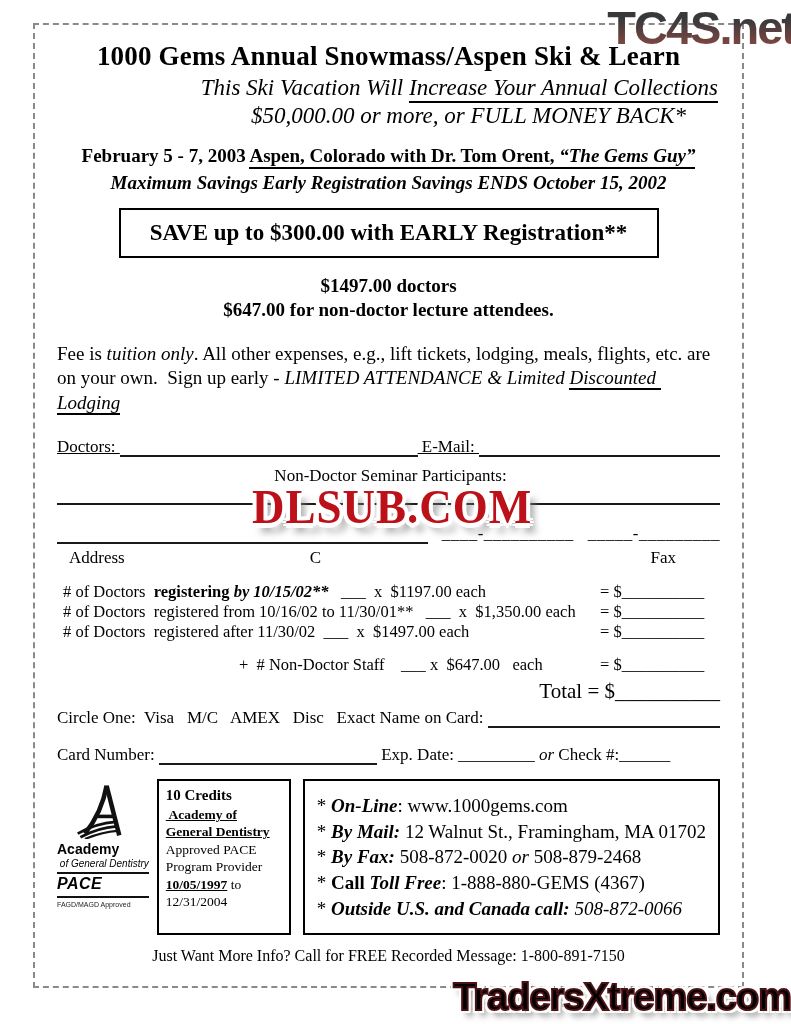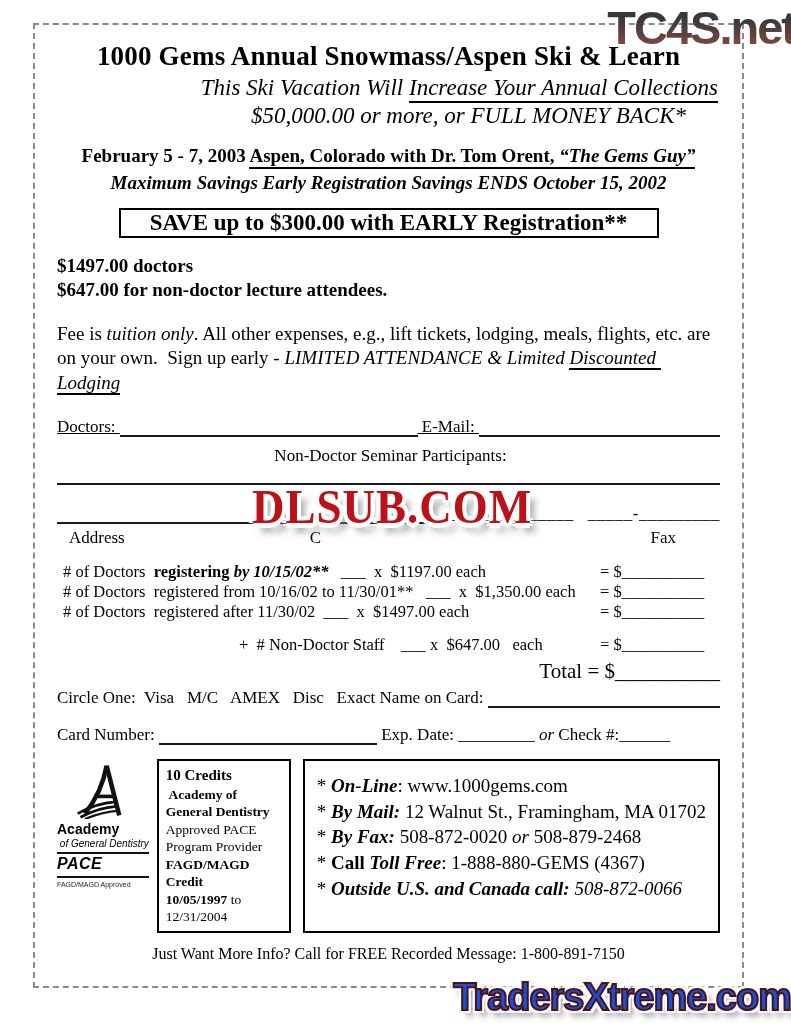--- a/index.html
+++ b/index.html
@@ -17,25 +17,25 @@
   .pre{white-space:pre;}
   
   .title{font-size:27px;font-weight:bold;text-align:center;margin-top:8px;letter-spacing:0.2px;}
   .sub1{font-size:23px;font-style:italic;text-align:right;padding-right:2px;margin-top:3px;}
   .sub2{font-size:23px;font-style:italic;text-align:right;padding-right:34px;margin-top:2px;}
   .u2{border-bottom:2px solid #000;padding-bottom:1px;}
   .dateline{font-size:19px;font-weight:bold;text-align:center;margin-top:16px;}
   .deadline{font-size:19px;font-weight:bold;font-style:italic;text-align:center;margin-top:5px;}
   .savebox{
     width:540px;margin:14px auto 0 auto;border:2px solid #000;
-    text-align:center;font-size:23px;font-weight:bold;padding:0 4px;box-sizing:border-box;
+    text-align:center;font-size:23px;font-weight:bold;padding:10px 4px;box-sizing:border-box;
   }
   
   .price{font-size:19px;font-weight:bold;margin-top:0;line-height:1.25;}
-  .price-block{margin-top:16px;}
+  .price-block{margin-top:16px;text-align:center;}
   .fee{font-size:19px;line-height:1.3;margin-top:20px;white-space:pre-wrap;}
   .it{font-style:italic;}
   .ub{border-bottom:2px solid #000;}
   
   .fline{display:flex;align-items:flex-end;font-size:17px;margin-top:20px;text-decoration:underline;}
   .blank{border-bottom:2px solid #1a1a1a;height:19px;}
   .grow{flex:1;}
   .lbl{white-space:pre;}
   .participants{font-size:17px;margin-top:9px;padding-left:4px;text-align:center;}
   .rule{border-bottom:2px solid #1a1a1a;height:0;margin-top:17px;}
@@ -64,21 +64,21 @@
   .logo-academy{font-weight:bold;font-size:14px;margin-top:2px;}
   .logo-sub{font-style:italic;font-size:10px;text-align:right;margin-top:1px;}
   .logo-rule{border-top:2px solid #111;margin-top:3px;}
   .logo-pace{font-weight:bold;font-style:italic;font-size:16px;letter-spacing:0.5px;margin-top:1px;}
   .logo-approved{font-size:7px;margin-top:3px;color:#222;}
   .credits{
     width:152px;border:2px solid #000;margin-left:8px;padding:5px 7px;
     font-size:13.5px;line-height:1.3;box-sizing:border-box;
   }
   .credits .big{font-size:15px;font-weight:bold;}
-  .credits .b{font-weight:bold;}
+  .credits .b{font-weight:bold;text-decoration:underline;}
   .contact{
     flex:1;border:2px solid #000;margin-left:12px;padding:12px 12px;
     font-size:19px;line-height:1.35;box-sizing:border-box;
   }
   .contact .line{white-space:pre;}
   .bi{font-weight:bold;font-style:italic;}
   .b{font-weight:bold;}
   
   .info-line{font-size:16px;text-align:center;margin-top:12px;}
   
@@ -95,21 +95,21 @@
     font-family:"Liberation Serif", serif;font-weight:bold;
     color:#bc1119;
     text-shadow:
       -3px -3px 0 #fff, 3px -3px 0 #fff, -3px 3px 0 #fff, 3px 3px 0 #fff,
       -4px 0 0 #fff, 4px 0 0 #fff, 0 -4px 0 #fff, 0 4px 0 #fff,
       7px 8px 7px rgba(130,130,130,0.8);
     transform:scaleY(1.08);
   }
   .wm-bot{
     top:976px;right:0px;font-size:38px;letter-spacing:-1px;
-    color:#1d4ed8;
+    color:#000000;
     -webkit-text-stroke:2px #4b1215;
     text-shadow:
       -3px -3px 0 #fdfdfd, 3px -3px 0 #fdfdfd, -3px 3px 0 #fdfdfd, 3px 3px 0 #fdfdfd,
       5px 6px 6px rgba(120,120,120,0.9);
   }
 </style>
 </head>
 <body>
 
 <div class="doc">
@@ -210,21 +210,20 @@
       <div class="logo-pace">PACE</div>
       <div class="logo-rule"></div>
       <div class="logo-approved">FAGD/MAGD Approved</div>
     </div>
 
     <div class="credits">
       <span class="big">10 Credits</span><span class="b pre"> Academy of</span>
       <div class="b">General Dentistry</div>
       <div>Approved PACE</div>
       <div>Program Provider</div>
-      <div class="b">FAGD/MAGD Credit</div>
       <div><span class="b">10/05/1997</span><span class="pre"> to</span></div>
       <div>12/31/2004</div>
     </div>
 
     <div class="contact">
       <div class="line"><span>* </span><span class="bi">On-Line</span><span>: www.1000gems.com</span></div>
       <div class="line"><span>* </span><span class="bi">By Mail:</span><span> 12 Walnut St., Framingham, MA 01702</span></div>
       <div class="line"><span>* </span><span class="bi">By Fax:</span><span> 508-872-0020 </span><span class="it">or</span><span> 508-879-2468</span></div>
       <div class="line"><span>* </span><span class="b">Call </span><span class="bi">Toll Free</span><span>: 1-888-880-GEMS (4367)</span></div>
       <div class="line"><span>* </span><span class="bi">Outside U.S. and Canada call:</span><span class="it"> 508-872-0066</span></div>

